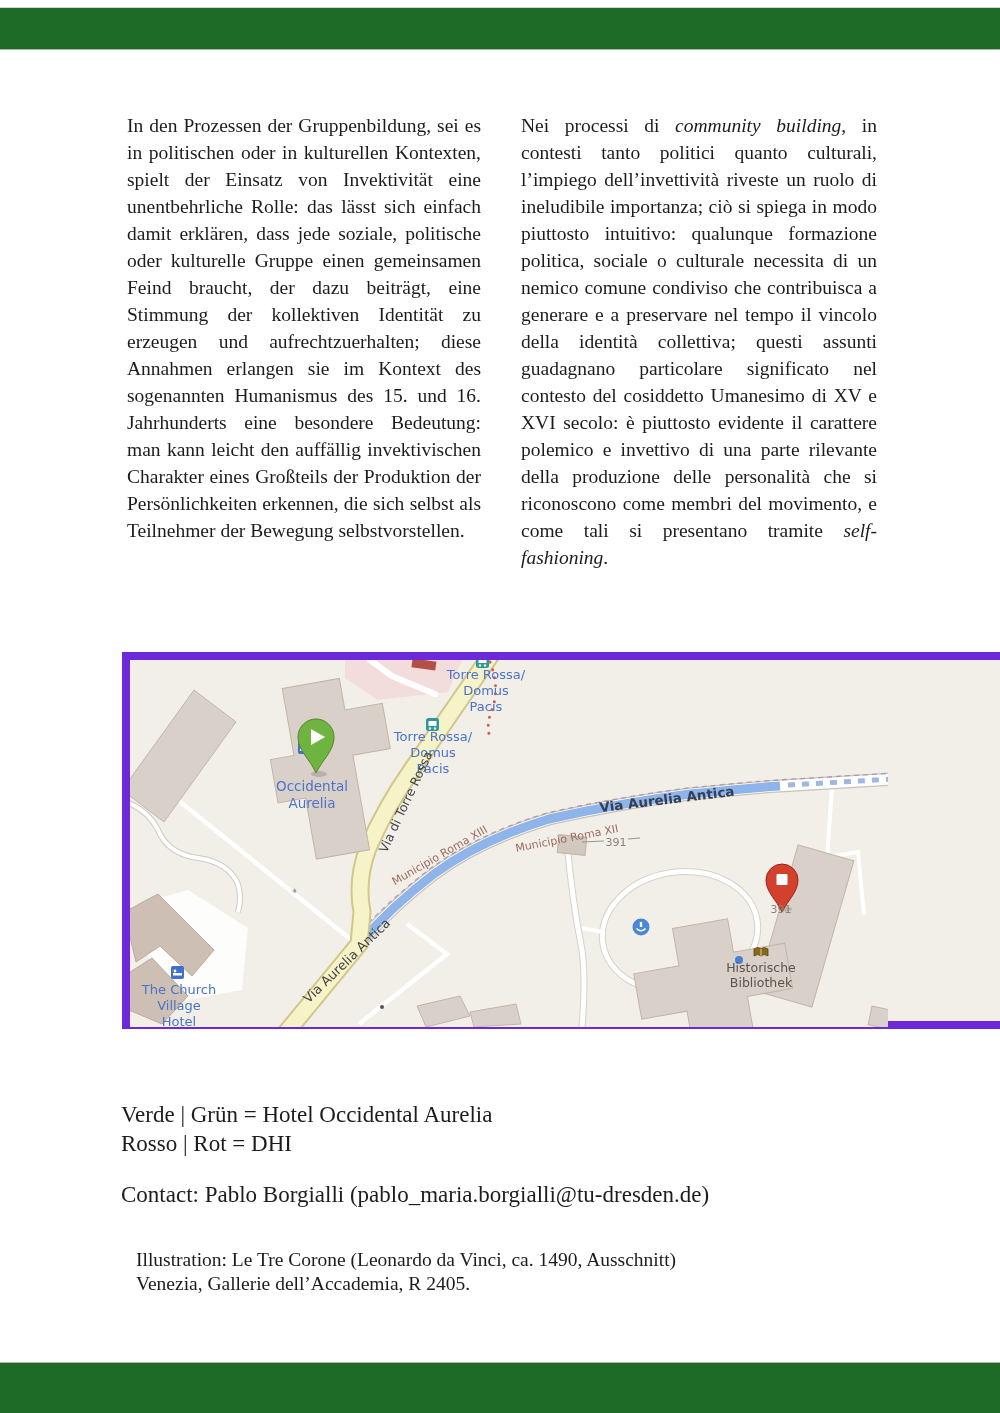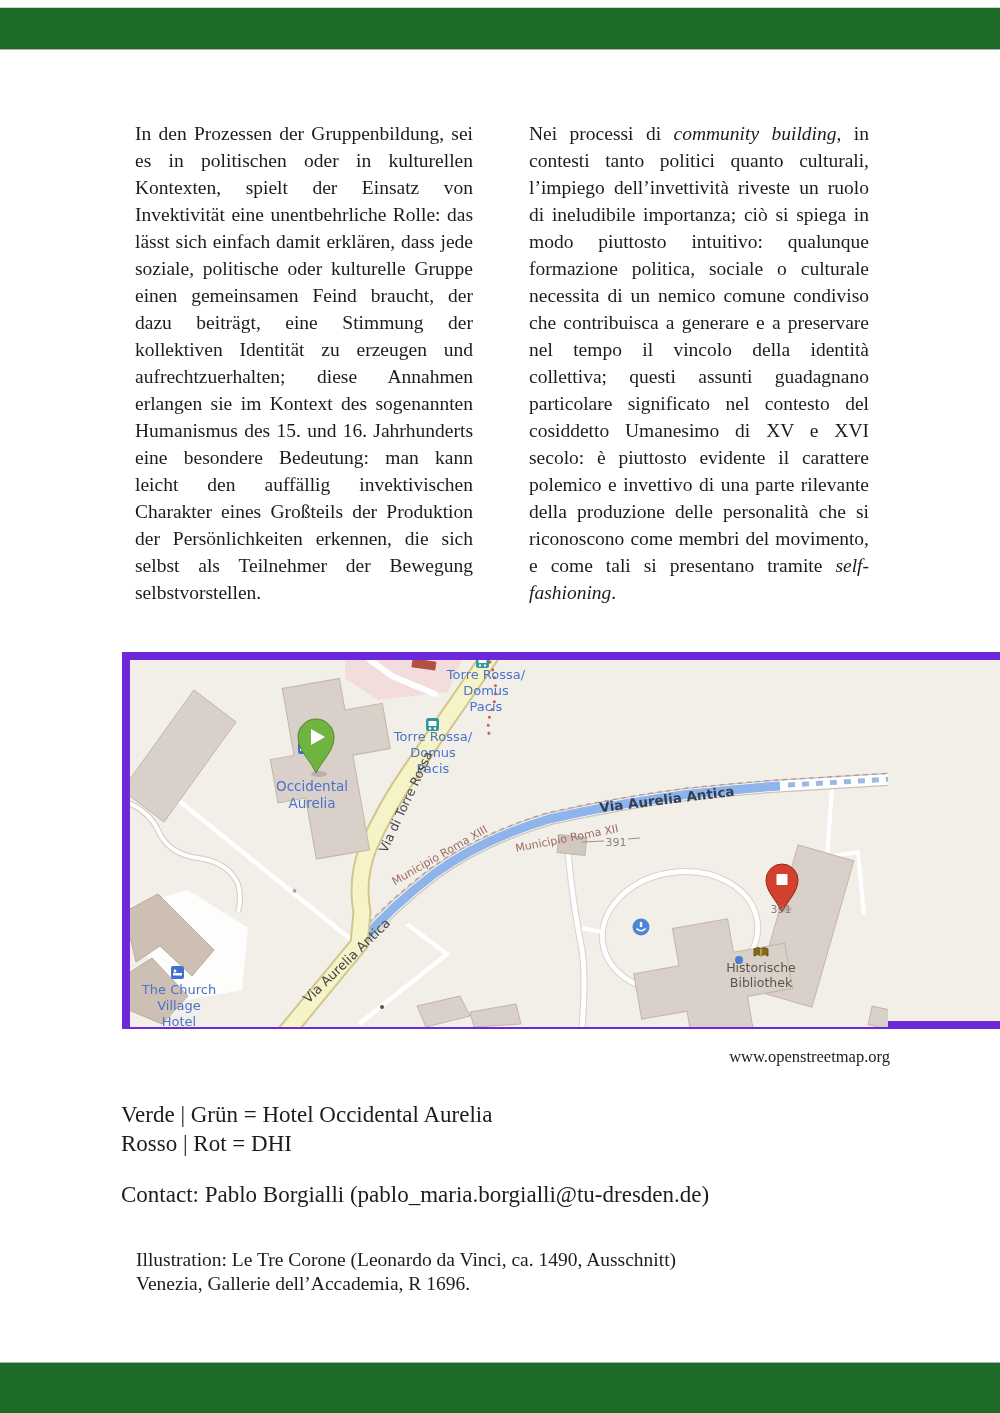--- a/index.html
+++ b/index.html
@@ -7,21 +7,21 @@
           font-family:"Liberation Serif", serif; color:#1c1c1c; overflow:hidden; }
 
   .bar { position:absolute; left:0; width:1000px; background:#1e6b27; }
   .top-bar { top:7px; height:41px; border-top:1px solid #cdd5cd; border-bottom:1px solid #aab6aa; }
   .bottom-bar { top:1362px; height:51px; border-top:1px solid #aab6aa; }
 
   .col { position:absolute; top:112px; width:354px; font-size:19.5px; line-height:27px;
          text-align:justify; }
   .col-german { left:127px; }
   .col-italian { left:521px; width:356px; }
-  .col p { margin:8px; }
+  .col p { margin:0; }
   .ital { font-style:italic; }
 
   .map-figure { position:absolute; left:122px; top:652px; width:921px; height:377px;
                 border:8px solid #6d28d9; box-sizing:border-box; background:#f2efe9; }
   .map-figure svg { display:block; }
   .map-figure text { font-family:"DejaVu Sans", sans-serif; }
 
   .map-caption { position:absolute; left:122px; top:1030px; width:768px; text-align:right;
                  font-size:16.5px; }
   .legend { position:absolute; left:121px; top:1056px; font-size:23px; line-height:29px;margin-top:44px; }
@@ -162,31 +162,30 @@
       <text x="537" y="144" fill="#333f55" font-size="13.5" font-weight="bold" text-anchor="middle" transform="rotate(-7 537 140)">Via Aurelia Antica</text>
       <text x="217" y="305" fill="#454545" font-size="13" text-anchor="middle" transform="rotate(-44 217 301)">Via Aurelia Antica</text>
       <text x="310" y="199" fill="#9c6b5f" font-size="11" text-anchor="middle" transform="rotate(-30 310 196)">Municipio Roma XIII</text>
       <text x="437" y="182" fill="#9c6b5f" font-size="11" text-anchor="middle" transform="rotate(-11 437 179)">Municipio Roma XII</text>
       <text x="486" y="186" fill="#8a8377" font-size="11" text-anchor="middle">391</text>
       <text x="651" y="253" fill="#8a8377" font-size="11" text-anchor="middle">391</text>
       <text x="163" y="233" fill="#666666" font-size="9" text-anchor="middle" transform="rotate(39 163 233)">»</text>
     </svg>
   </div>
 
-  <p class="map-caption">www.openstreetmap.org</p>
 
   <div class="legend">
     <p>Verde | Grün = Hotel Occidental Aurelia</p>
     <p>Rosso | Rot = DHI</p>
   </div>
 
   <div class="contact">
     <p>Contact: Pablo Borgialli (pablo_maria.borgialli@tu-dresden.de)</p>
   </div>
 
   <div class="credit">
     <p>Illustration: Le Tre Corone (Leonardo da Vinci, ca. 1490, Ausschnitt)</p>
-    <p>Venezia, Gallerie dell’Accademia, R 1696.</p>
+    <p>Venezia, Gallerie dell’Accademia, R 2405.</p>
   </div>
 
   <div class="bar bottom-bar"></div>
 
 </div>
 
 </body></html>

